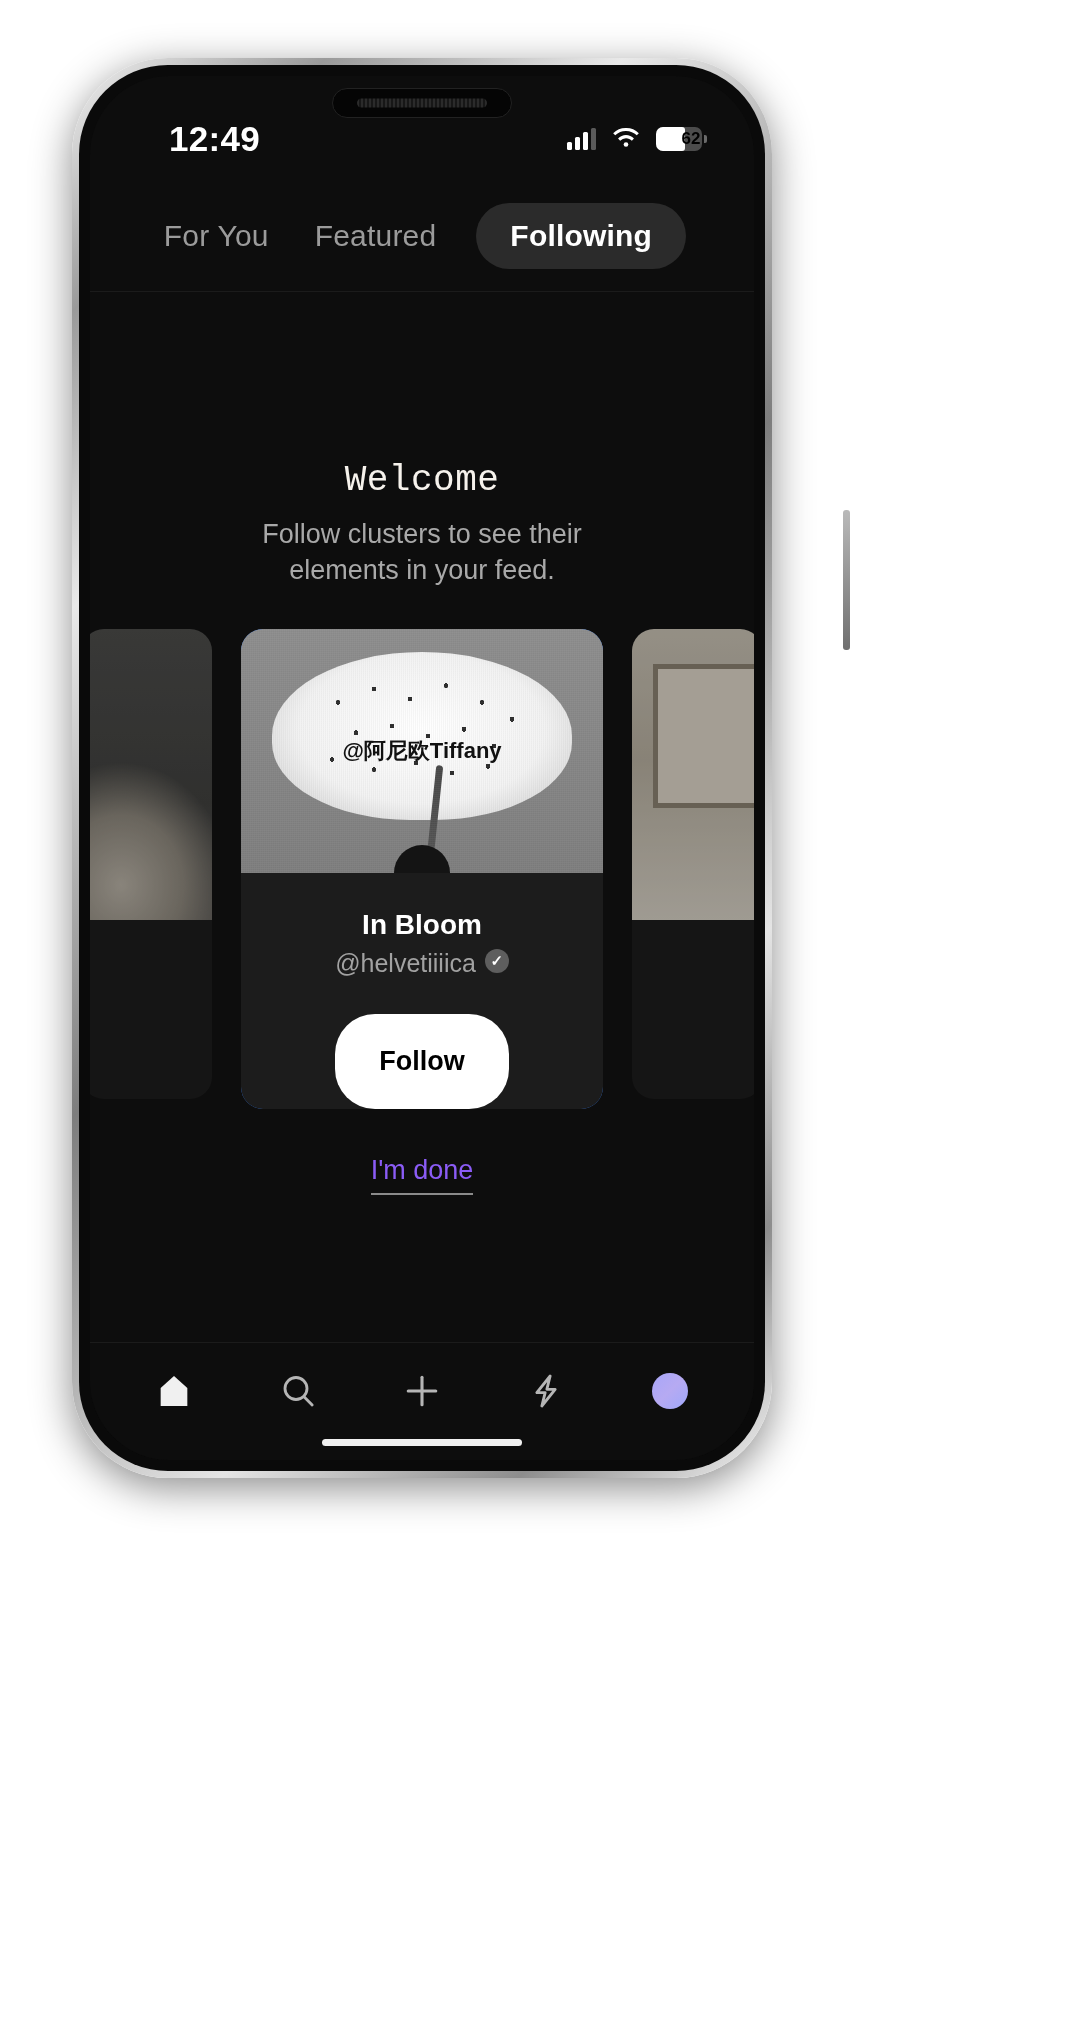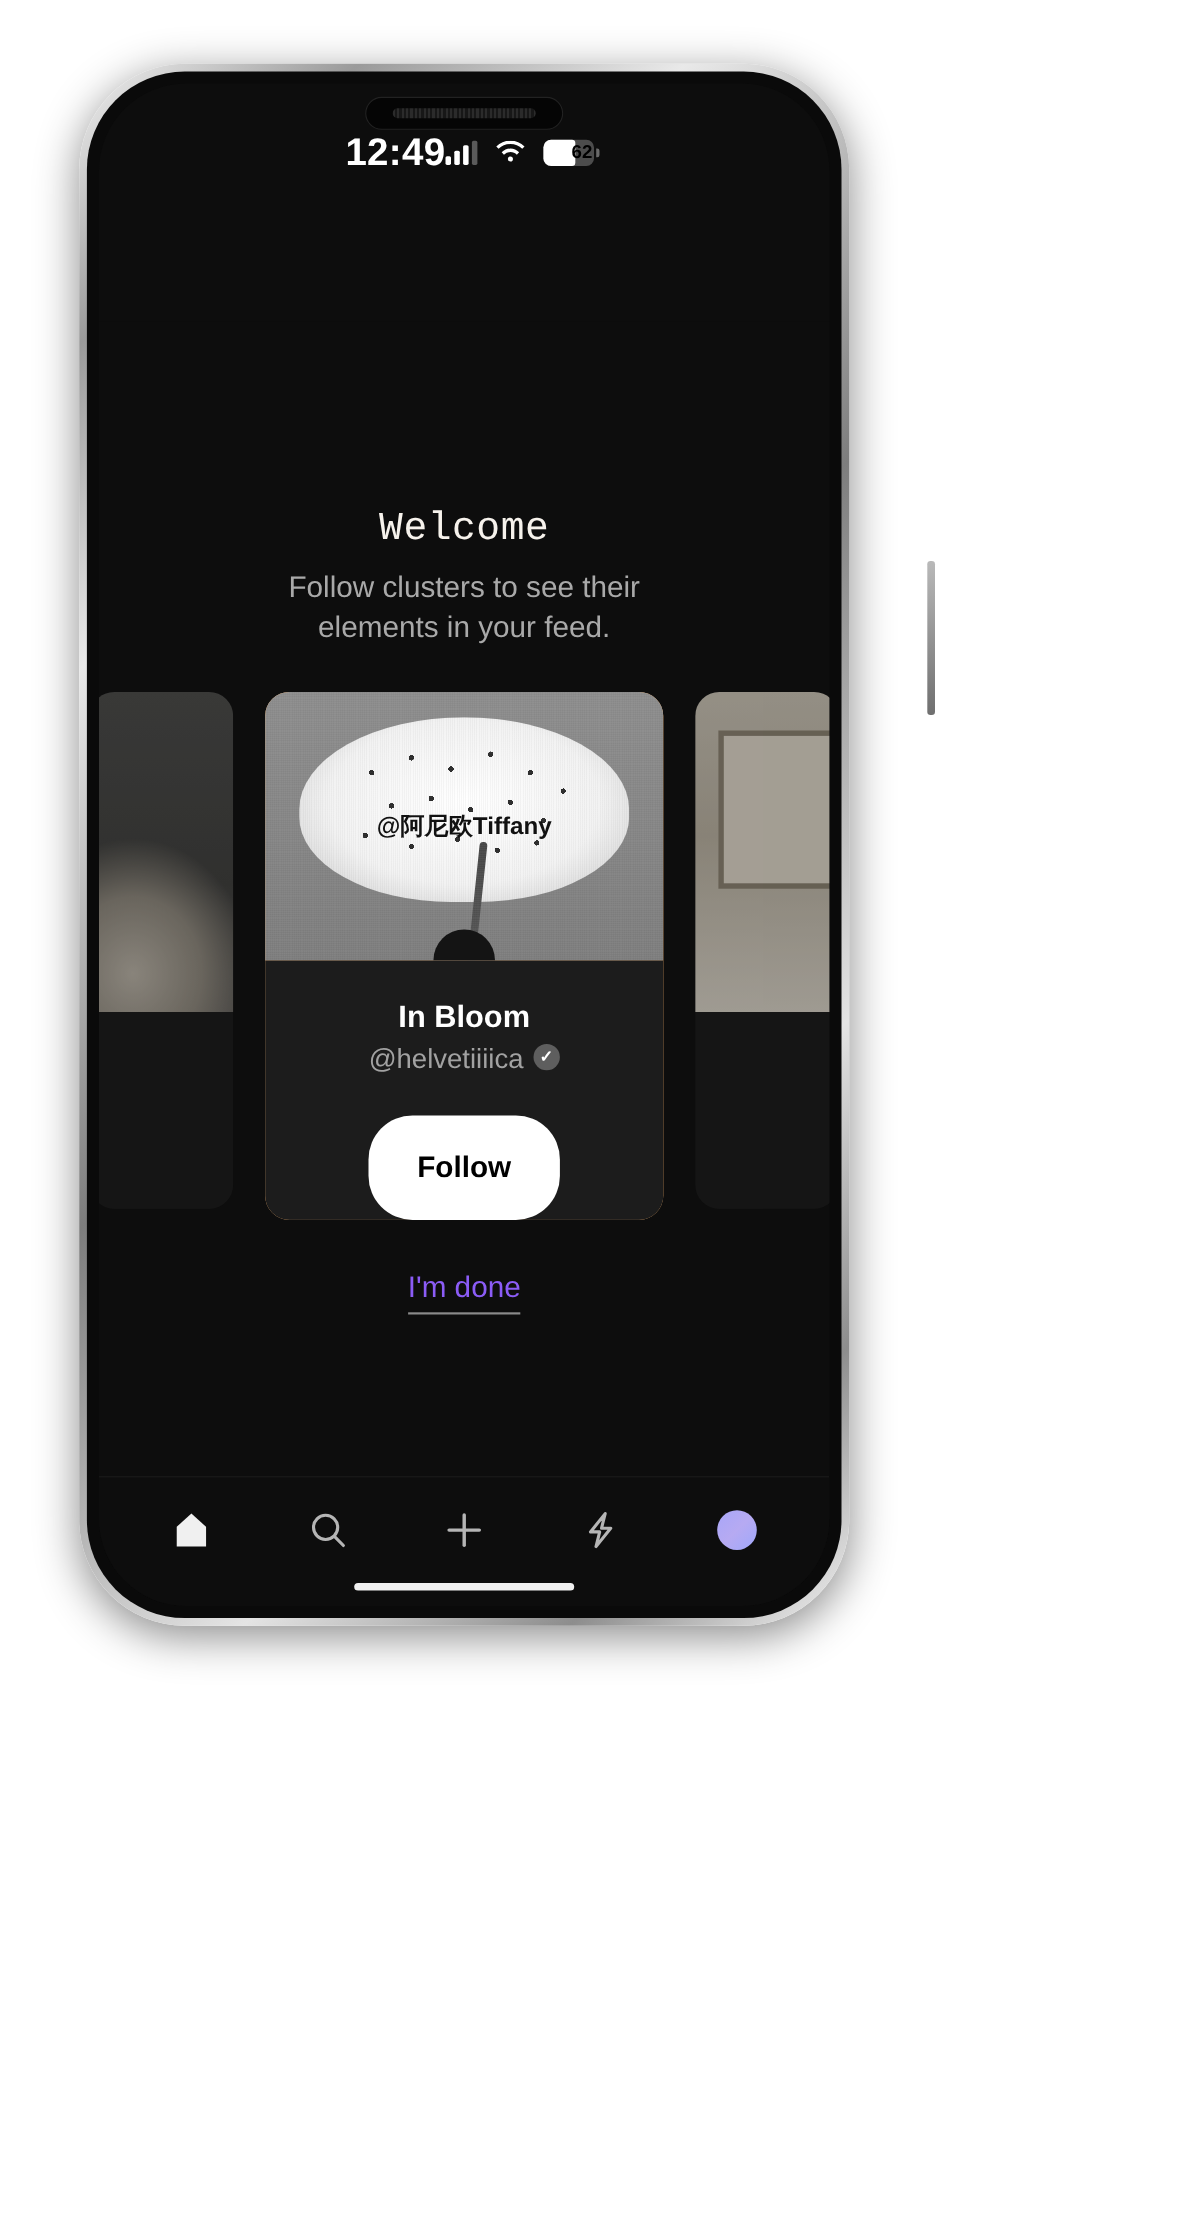--- a/index.html
+++ b/index.html
@@ -50,22 +50,22 @@
     border:1px solid #222;
   }
   #island-speaker{
     position:absolute; left:50%; top:50%; transform:translate(-50%,-50%);
     width:130px; height:9px; border-radius:6px;
     background:repeating-linear-gradient(90deg,#2b2b2b 0 2px,#171717 2px 4px);
   }
 
   
   #status-bar{
-    position:absolute; top:0; left:0; right:0; height:104px;
-    display:flex; align-items:center; justify-content:center;
+    position:absolute; top:0; left:17px; right:0; height:104px;
+    display:flex; align-items:center; justify-content:space-between;
     padding:0 52px 0 62px;
     color:#fff;
   }
   #status-time{ font-size:35px; font-weight:600; letter-spacing:.3px; padding-top:22px; }
   #status-icons{ display:flex; align-items:center; gap:15px; padding-top:22px; }
 
   .cell-bars{ display:flex; align-items:flex-end; gap:3px; height:22px; }
   .cell-bars i{ display:block; width:5px; background:#fff; border-radius:1.5px; }
   .cell-bars i:nth-child(1){ height:8px; }
   .cell-bars i:nth-child(2){ height:13px; }
@@ -153,21 +153,21 @@
     width:76%; height:46%;
     border:5px solid #8a8170; background:#ded7c8;
   }
   .side-card .meta{ width:100%; height:38%; background:#191919; }
 
   
   #main-card{
     position:relative; z-index:3;
     width:362px; height:480px;
     border-radius:22px; overflow:hidden;
-    background:#fdba74;
+    background:#3b82f6;
     display:flex; flex-direction:column;
   }
   #card-photo{
     position:relative; width:100%; height:310px;
     background:linear-gradient(180deg,#8d8d8d 0%,#878787 45%,#7e7e7e 100%);
     overflow:hidden;
   }
   
   #bloom{
     position:absolute; left:50%; top:44%;
@@ -292,20 +292,25 @@
             <path d="M12 8.4c1.9 0 3.6.8 4.8 2l1.7-1.8A9.6 9.6 0 0 0 12 5.8a9.6 9.6 0 0 0-6.5 2.8l1.7 1.8a6.9 6.9 0 0 1 4.8-2z" fill="#fff"></path>
             <path d="M12 2.4c3.4 0 6.5 1.4 8.8 3.6l1.7-1.8A14.8 14.8 0 0 0 12 0 14.8 14.8 0 0 0 1.5 4.2l1.7 1.8A12.4 12.4 0 0 1 12 2.4z" fill="#fff"></path>
           </svg>
           <span class="battery">
             <span class="fill"></span>
             <span class="pct">62</span>
           </span>
         </div>
       </div>
 
+      <div id="top-tabs">
+        <div class="tab">For You</div>
+        <div class="tab">Featured</div>
+        <div class="tab active">Following</div>
+      </div>
 
       <div id="content">
         <div id="welcome-title">Welcome</div>
         <div id="welcome-sub">Follow clusters to see their elements in your feed.</div>
 
         <div id="carousel">
 
           <div class="side-card" id="side-card-left">
             <div class="ph"></div>
             <div class="meta"></div>

